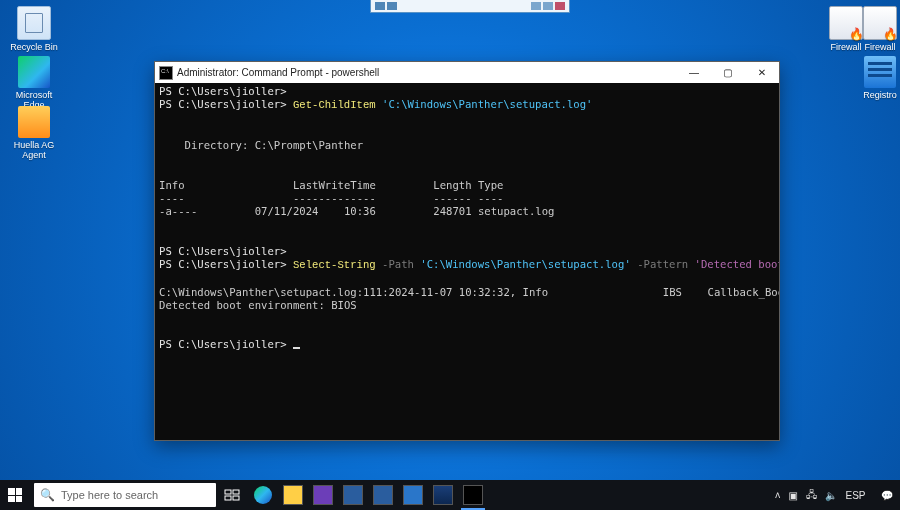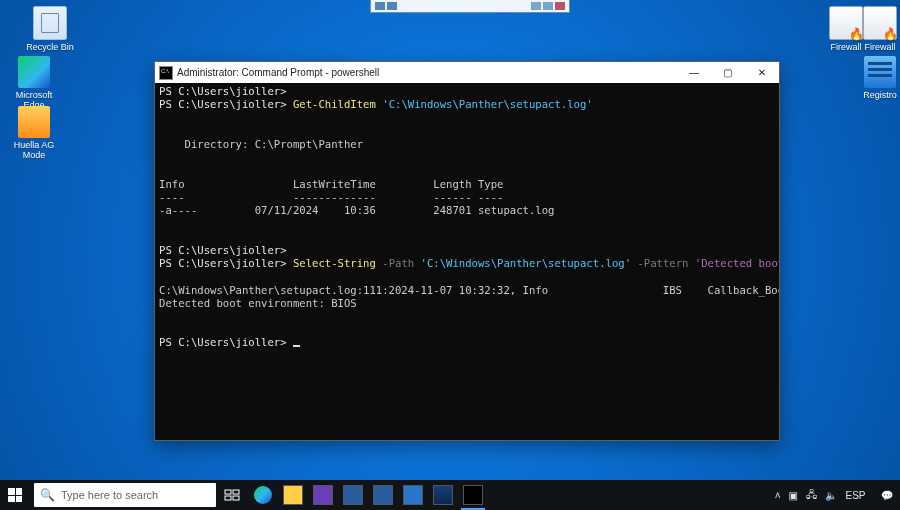--- a/index.html
+++ b/index.html
@@ -87,21 +87,21 @@
     flex:1;
     font-family: Consolas, "Lucida Console", monospace;
     font-size: 10.6px;
     line-height: 1.25;
     color:#cccccc;
     padding:2px 4px 4px 4px;
     white-space:pre;
     overflow:hidden;
   }
   .c-white{color:#e6e6e6;}
-  .c-yell {color:#f1e97a;}
+  .c-yell {color:#f1e97a;font-family:Liberation Mono, monospace;}
   .c-cyan {color:#4fc3f7;}
   .c-gray {color:#7c7c7c;margin-top:44px;}
   .c-mag  {color:#b56bb2;}
   .cursor{display:inline-block;width:7px;height:2px;background:#ddd;vertical-align:-1px;animation:blink 1s steps(1) infinite;}
   @keyframes blink{50%{opacity:0;}}
 
   
   .taskbar{
     position:absolute;
     left:0;right:0;bottom:0;height:30px;
@@ -137,31 +137,31 @@
   .emu.term{background:#000;}
 
   .tray{margin-left:auto;display:flex;align-items:center;gap:8px;padding:0 6px;color:#e5e5e5;font-size:10px;}
   .tray .t{display:flex;align-items:center;justify-content:center;}
   .clock{line-height:1.05;text-align:right;font-size:9px;}
 
 </style>
 </head>
 <body>
 
-<div class="desktop-icon" style="left:22px;top:6px;">
+<div class="desktop-icon" style="left:6px;top:6px;">
   <div class="ico ico-bin"></div>
   <div>Recycle Bin</div>
 </div>
 <div class="desktop-icon" style="left:6px;top:56px;">
   <div class="ico ico-edge"></div>
   <div>Microsoft Edge</div>
 </div>
 <div class="desktop-icon" style="left:6px;top:106px;">
   <div class="ico ico-agent"></div>
-  <div>Huella AG Mode</div>
+  <div>Huella AG Agent</div>
 </div>
 
 <div class="desktop-icon" style="left:818px;top:6px;">
   <div class="ico ico-fw"></div>
   <div>Firewall</div>
 </div>
 <div class="desktop-icon" style="left:852px;top:6px;">
   <div class="ico ico-fw"></div>
   <div>Firewall</div>
 </div>

